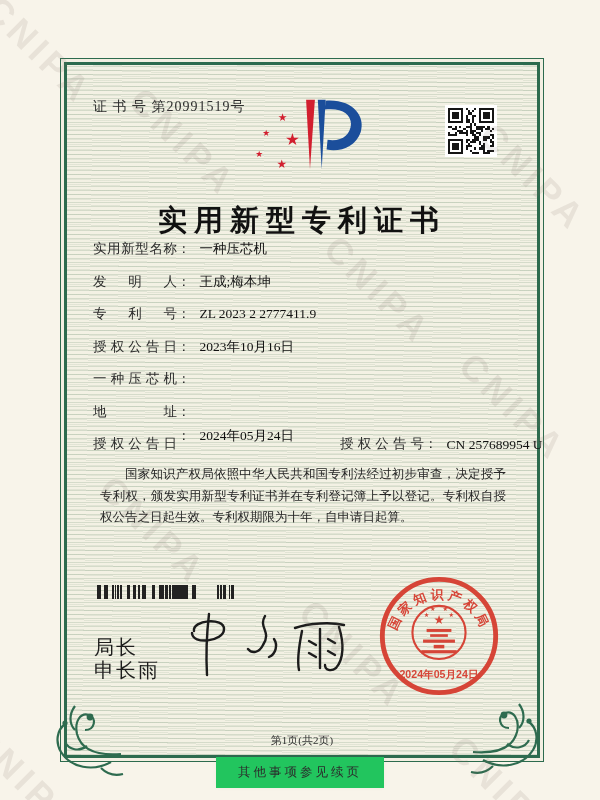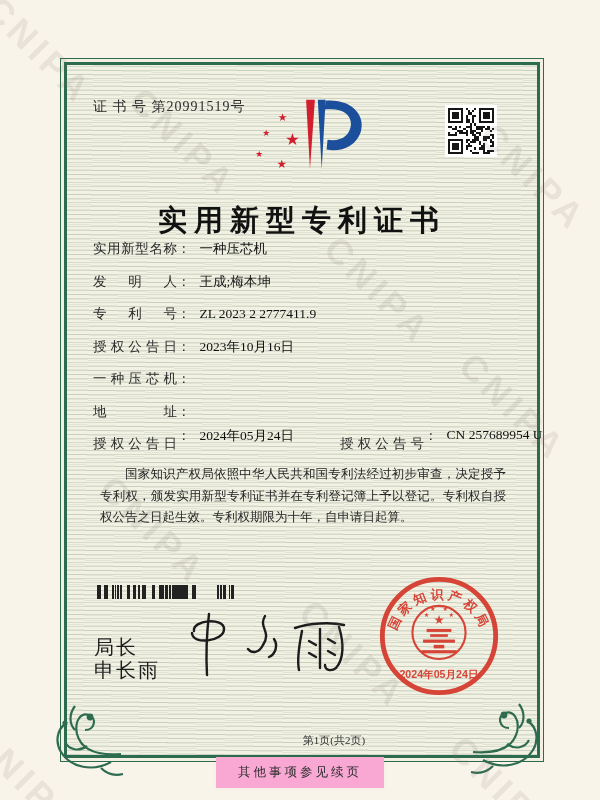--- a/index.html
+++ b/index.html
@@ -50,45 +50,45 @@
   .flabel{
     display:inline-block;width:84px;flex:none;
     text-align:justify;text-align-last:justify;text-justify:inter-character;
     color:#2c2c2c;
     margin-top:8px;
   }
   .fcolon{flex:none;margin-right:9px;color:#2c2c2c;}
   .fvalue{color:#111;white-space:nowrap;}
   .grant-row{display:flex;}
   .grant-left{display:flex;align-items:flex-start;width:247px;flex:none;}
-  .grant-right{display:flex;align-items:flex-start;}
+  .grant-right{display:flex;align-items:flex-end;}
   .paras{
     position:absolute;left:26px;right:24px;top:392px;
     font-size:12.5px;line-height:21.5px;color:#262626;
     text-align:justify;
   }
   .paras p{margin:7px;text-indent:2em;}
   .barcode{position:absolute;left:30px;top:520px;width:154px;height:14px;}
   .barcode svg{width:100%;height:100%;display:block;}
   .director{
     position:absolute;left:27px;top:571px;
     font-size:20px;line-height:23px;color:#1d1d1d;letter-spacing:2px;
   }
   .signature{position:absolute;left:112px;top:544px;width:195px;height:72px;z-index:3;}
   .seal{position:absolute;left:310px;top:509px;width:124px;height:124px;z-index:4;opacity:0.93;}
   .page-num{
     position:absolute;bottom:7px;left:0;width:100%;
-    text-align:center;font-size:11px;color:#333;margin-left:32px;
+    text-align:center;font-size:11px;color:#333;
   }
   .orn{position:absolute;width:84px;height:86px;z-index:3;pointer-events:none;}
   .orn-left{left:-26px;bottom:-25px;}
   .orn-right{right:-16px;bottom:-23px;transform:scaleX(-1);}
   .continuation{
     position:absolute;top:757px;left:50%;transform:translateX(-50%);
-    background:#f9a8d4;padding:7px 22px;z-index:6;
+    background:#22c55e;padding:7px 22px;z-index:6;
     font-size:12.5px;letter-spacing:3px;color:#2b2b2b;white-space:nowrap;
     box-shadow:0 0 4px rgba(0,0,0,0.04);
   }
 </style>
 </head>
 <body>
 
 <div class="page">
 
   <div class="wm" style="left:6px;top:-12px;">CNIPA</div>

